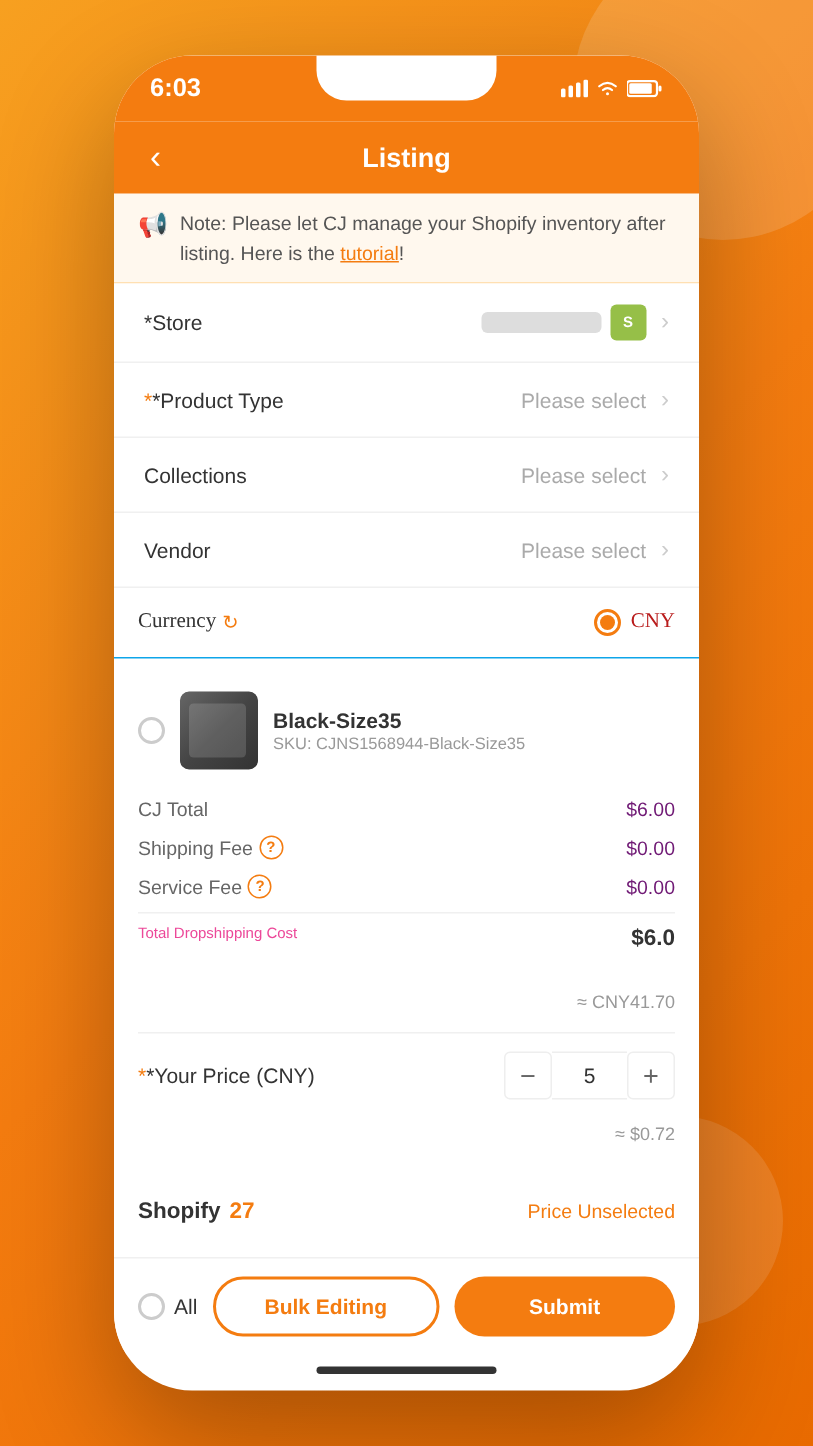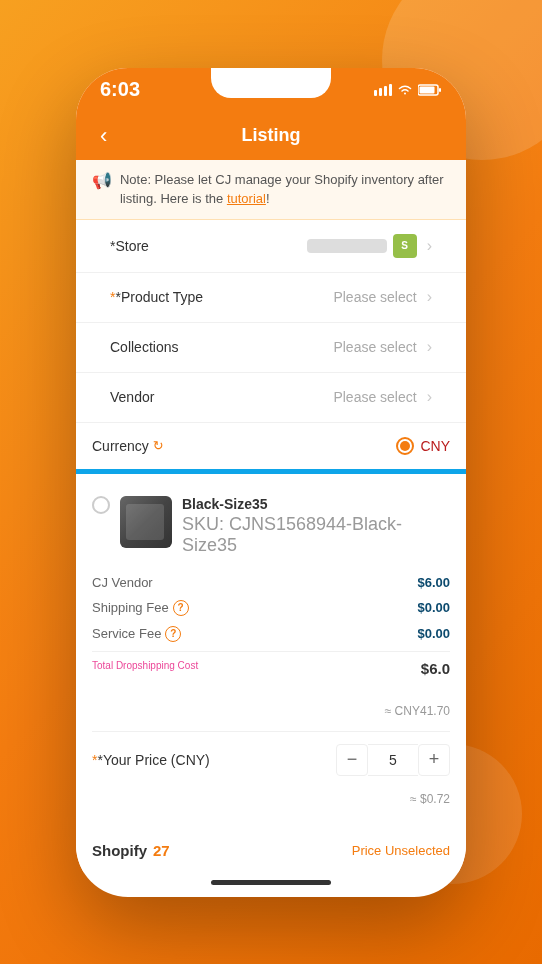--- a/index.html
+++ b/index.html
@@ -41,21 +41,21 @@
       background: #f47c10;
       height: 44px;
       display: flex;
       align-items: center;
       justify-content: space-between;
       padding: 0 24px;
       color: white;
       font-size: 15px;
       font-weight: 600;
     }
-    .status-bar .time { font-size: 20px; font-weight: 700; }
+    .status-bar .time { font-size: 17px; font-weight: 700; }
     .status-icons { display: flex; align-items: center; gap: 5px; }
     .notch {
       position: absolute;
       top: 0; left: 50%;
       transform: translateX(-50%);
       width: 120px; height: 30px;
       background: #fff;
       border-radius: 0 0 20px 20px;
       z-index: 10;
     }
@@ -92,21 +92,21 @@
     .notice-icon { color: #f47c10; font-size: 16px; margin-top: 1px; }
     .notice-text { font-size: 13px; color: #555; line-height: 1.5; }
     .notice-text .link { color: #f47c10; text-decoration: underline; }
     .form-section {
       background: #fff;
       margin-top: 0;
     }
     .form-row {
       display: flex;
       align-items: center;
-      padding: 14px 34px;
+      padding: 14px 20px;
       border-bottom: 1px solid #f0f0f0;
       min-height: 50px;
     }
     .form-label {
       font-size: 14px;
       color: #333;
       min-width: 110px;
     }
     .form-value {
       flex: 1;
@@ -133,21 +133,22 @@
     }
     .chevron {
       color: #ccc;
       font-size: 16px;
       margin-left: 4px;
     }
     .currency-row {
       display: flex;
       align-items: center;
       padding: 14px 16px;
-      border-bottom: 5px solid #0ea5e9;
+      border-bottom: 1px solid #0ea5e9;
+      font-family: Liberation Serif, serif;
     }
     .currency-label {
       font-size: 14px;
       color: #333;
       display: flex;
       align-items: center;
       gap: 4px;
     }
     .currency-refresh {
       color: #f47c10;
@@ -176,21 +177,21 @@
       background: #f47c10;
       border-radius: 50%;
     }
     .product-card {
       background: #fff;
       margin-top: 8px;
       padding: 14px 16px;
     }
     .product-header {
       display: flex;
-      align-items: flex-start;
+      align-items: center;
       gap: 10px;
       margin-bottom: 14px;
     }
     .radio-empty {
       width: 18px; height: 18px;
       border: 2px solid #ccc;
       border-radius: 50%;
       flex-shrink: 0;
     }
     .product-thumb {
@@ -211,31 +212,31 @@
     .thumb-img::before {
       content: '';
       position: absolute;
       top: 8px; left: 6px;
       width: 38px; height: 36px;
       background: rgba(255,255,255,0.15);
       border-radius: 3px;
     }
     .product-info { flex: 1; }
     .product-name { font-size: 14px; font-weight: 600; color: #333; }
-    .product-sku { font-size: 18px; color: #999; margin-top: 2px; }
+    .product-sku { font-size: 11px; color: #999; margin-top: 2px; }
     .price-table { width: 100%; }
     .price-row {
       display: flex;
       justify-content: space-between;
       align-items: center;
       padding: 5px 0;
       font-size: 13px;
     }
     .price-label { color: #666; display: flex; align-items: center; gap: 4px; }
-    .price-value { color: #0c4a6e; font-weight: 700; }
+    .price-value { color: #701a75; font-weight: 400; }
     .help-icon {
       width: 16px; height: 16px;
       border: 1.5px solid #f47c10;
       border-radius: 50%;
       display: flex; align-items: center; justify-content: center;
       font-size: 10px; color: #f47c10; font-weight: bold;
     }
     .total-row {
       display: flex;
       justify-content: space-between;
@@ -471,21 +472,21 @@
       </div>
       <div class="product-info">
         <div class="product-name">Black-Size35</div>
         <div class="product-sku">SKU: CJNS1568944-Black-Size35</div>
       </div>
     </div>
 
     <div class="price-table">
 
       <div class="price-row">
-        <span class="price-label">CJ Vendor</span>
+        <span class="price-label">CJ Total</span>
         <span class="price-value">$6.00</span>
       </div>
 
       <div class="price-row">
         <div class="price-label">
           <span>Shipping Fee</span>
           <div class="help-icon">?</div>
         </div>
         <span class="price-value">$0.00</span>
       </div>
@@ -523,17 +524,25 @@
   <div class="variants-section">
     <div class="variants-header">
       <div class="variants-title">
         <span>Shopify</span>
         <span class="variants-count">27</span>
       </div>
       <span class="hide-unselected">Price Unselected</span>
     </div>
   </div>
 
+  <div class="bottom-bar">
+    <div class="all-checkbox">
+      <div class="checkbox-empty"></div>
+      <span>All</span>
+    </div>
+    <button class="bulk-btn">Bulk Editing</button>
+    <button class="submit-btn">Submit</button>
+  </div>
 
   <div class="home-indicator">
     <div class="home-bar"></div>
   </div>
 </div>
 
 </body></html>

